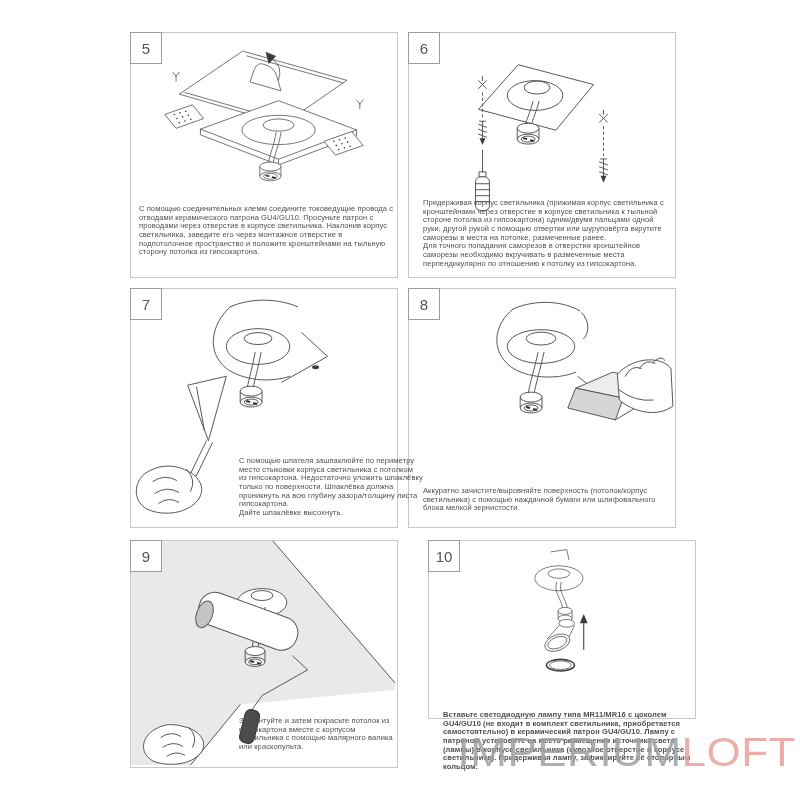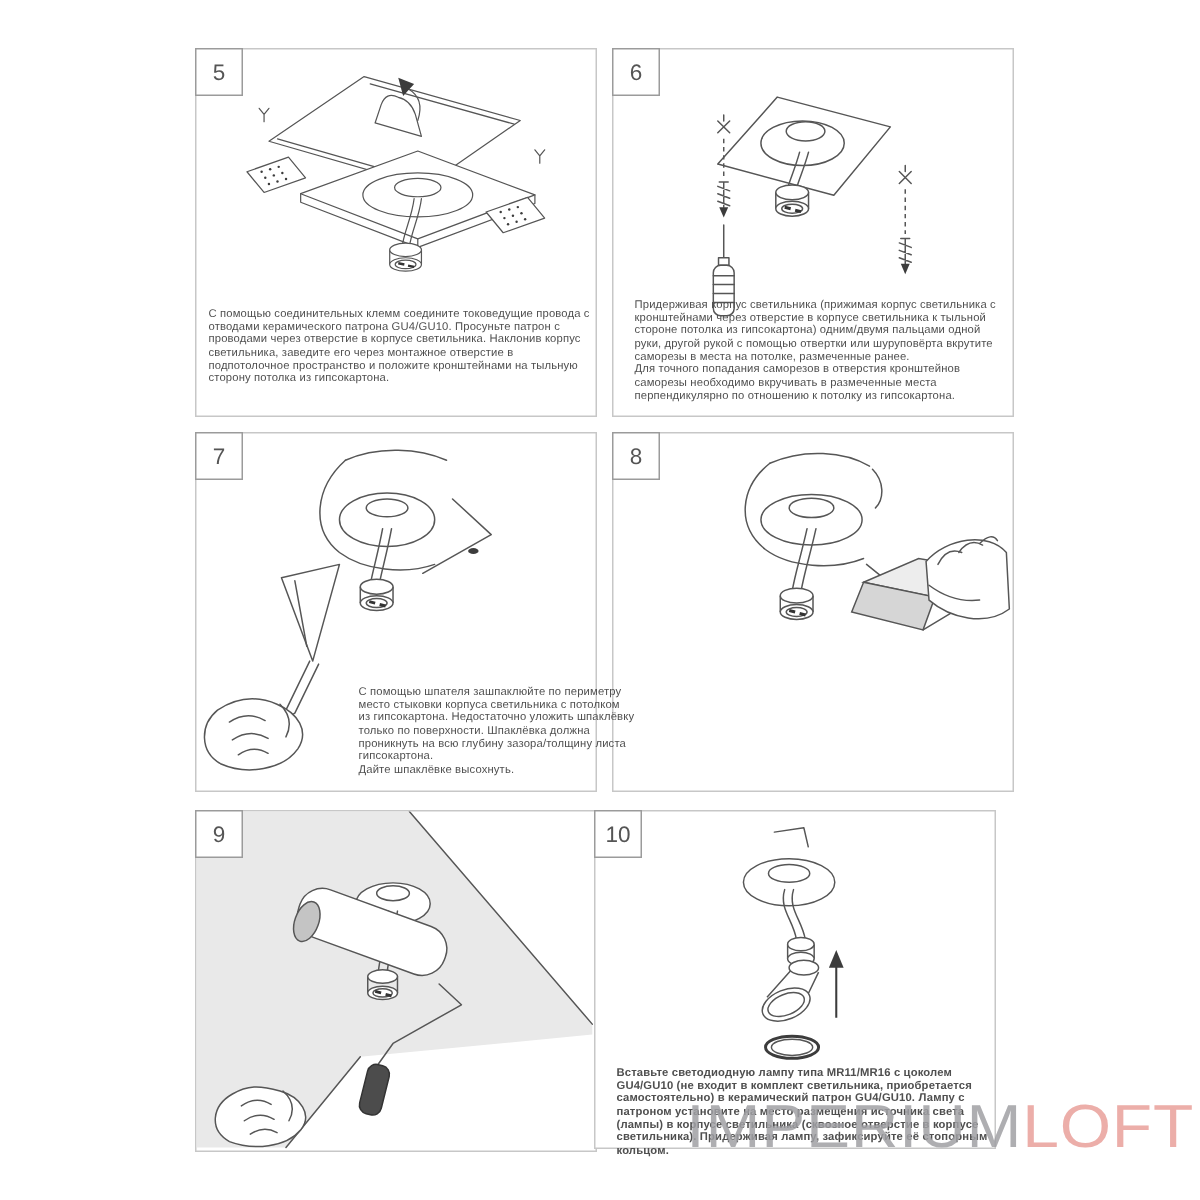--- a/index.html
+++ b/index.html
@@ -12,21 +12,21 @@
   .illu{position:absolute;left:0;top:0;width:100%;height:100%;}
   .txt{position:absolute;font-size:7.5px;line-height:1.16;color:#4f4f4f;z-index:2;
        letter-spacing:0.1px;}
   .txt p{margin:0;}
   
   #p5 {left:130px;top:32px;width:268px;height:246px;}
   #p6 {left:408px;top:32px;width:268px;height:246px;}
   #p7 {left:130px;top:288px;width:268px;height:240px;}
   #p8 {left:408px;top:288px;width:268px;height:240px;}
   #p9 {left:130px;top:540px;width:268px;height:228px;}
-  #p10{left:396px;top:540px;width:268px;height:226px;padding-left:44px;}
+  #p10{left:428px;top:540px;width:268px;height:179px;padding-left:44px;}
   
   #p5  .txt{left:8px;  top:172px;width:256px;}
   #p6  .txt{left:14px; top:166px;width:247px;}
   #p7  .txt{left:84px; top:168px;width:184px;margin-left:24px;}
   #p8  .txt{left:14px; top:198px;width:246px;}
   #p9  .txt{left:108px;top:176px;width:156px;}
   #p10 .txt{left:14px; top:170px;width:250px;font-weight:bold;}
   svg{display:block;}
   .ln{stroke:#565656;stroke-width:1;fill:none;stroke-linecap:round;stroke-linejoin:round;}
   .lnw{stroke:#565656;stroke-width:1;fill:#ffffff;stroke-linejoin:round;}
@@ -207,20 +207,23 @@
     <g>
       <polygon points="168,100 205,84 252,92 216,110" fill="#ededed" stroke="#565656" stroke-width="1"></polygon>
       <polygon points="168,100 216,110 208,132 160,120" fill="#d6d6d6" stroke="#565656" stroke-width="1"></polygon>
       <path class="ln" d="M216,110 L252,92 M208,132 L248,108"></path>
     </g>
     <g>
       <path class="lnw" d="M210,86 C224,70 252,66 264,80 L266,118 C250,130 226,124 212,112 Z"></path>
       <path class="ln" d="M218,88 q6,-12 16,-8 M232,80 q7,-10 16,-5 M246,74 q8,-8 12,-2 M212,102 q16,12 34,10"></path>
     </g>
   </svg>
+  <div class="txt">
+    <p>Аккуратно зачистите/выровняйте поверхность (потолок/корпус светильника) с помощью наждачной бумаги или шлифовального блока мелкой зернистости.</p>
+  </div>
 </div>
 
 <div class="panel" id="p9">
   <div class="badge">9</div>
   <svg class="illu" viewBox="0 0 268 228">
     <g>
       <polygon class="fillg" points="0,0 143,0 266,143 266,150 110,165 60,226 0,226"></polygon>
       <path class="ln" d="M143,0 L266,143 M110,165 L60,226"></path>
     </g>
     <g>
@@ -239,20 +242,23 @@
       <rect class="lnw" x="66" y="64" width="104" height="34" rx="16" transform="rotate(20 118 81)"></rect>
       <ellipse cx="74" cy="74" rx="8" ry="14" transform="rotate(20 74 74)" fill="#c4c4c4" stroke="#565656" stroke-width="1"></ellipse>
       <path class="ln" d="M163,116 L178,130 L132,156 L122,170"></path>
       <rect x="112" y="170" width="15" height="34" rx="6" transform="rotate(14 119 187)" fill="#4c4c4c" stroke="#333" stroke-width="1"></rect>
     </g>
     <g>
       <path class="lnw" d="M24,190 C10,198 8,214 22,222 C38,228 60,226 70,214 C78,204 70,192 56,188 C42,184 34,184 24,190 Z"></path>
       <path class="ln" d="M30,198 q10,-7 20,-1 M32,208 q10,-7 20,-1 M36,217 q9,-6 18,-1 M58,188 q10,9 4,20"></path>
     </g>
   </svg>
+  <div class="txt">
+    <p>Загрунтуйте и затем покрасьте потолок из гипсокартона вместе с корпусом светильника с помощью малярного валика или краскопульта.</p>
+  </div>
 </div>
 
 <div class="panel" id="p10">
   <div class="badge">10</div>
   <svg class="illu" viewBox="0 0 268 228">
     <g>
       <path class="ln" d="M120,14 L140,11 L143,24"></path>
       <ellipse class="lnw" cx="130" cy="48" rx="31" ry="16"></ellipse>
       <ellipse class="lnw" cx="130" cy="42" rx="14" ry="6"></ellipse>
     </g>

